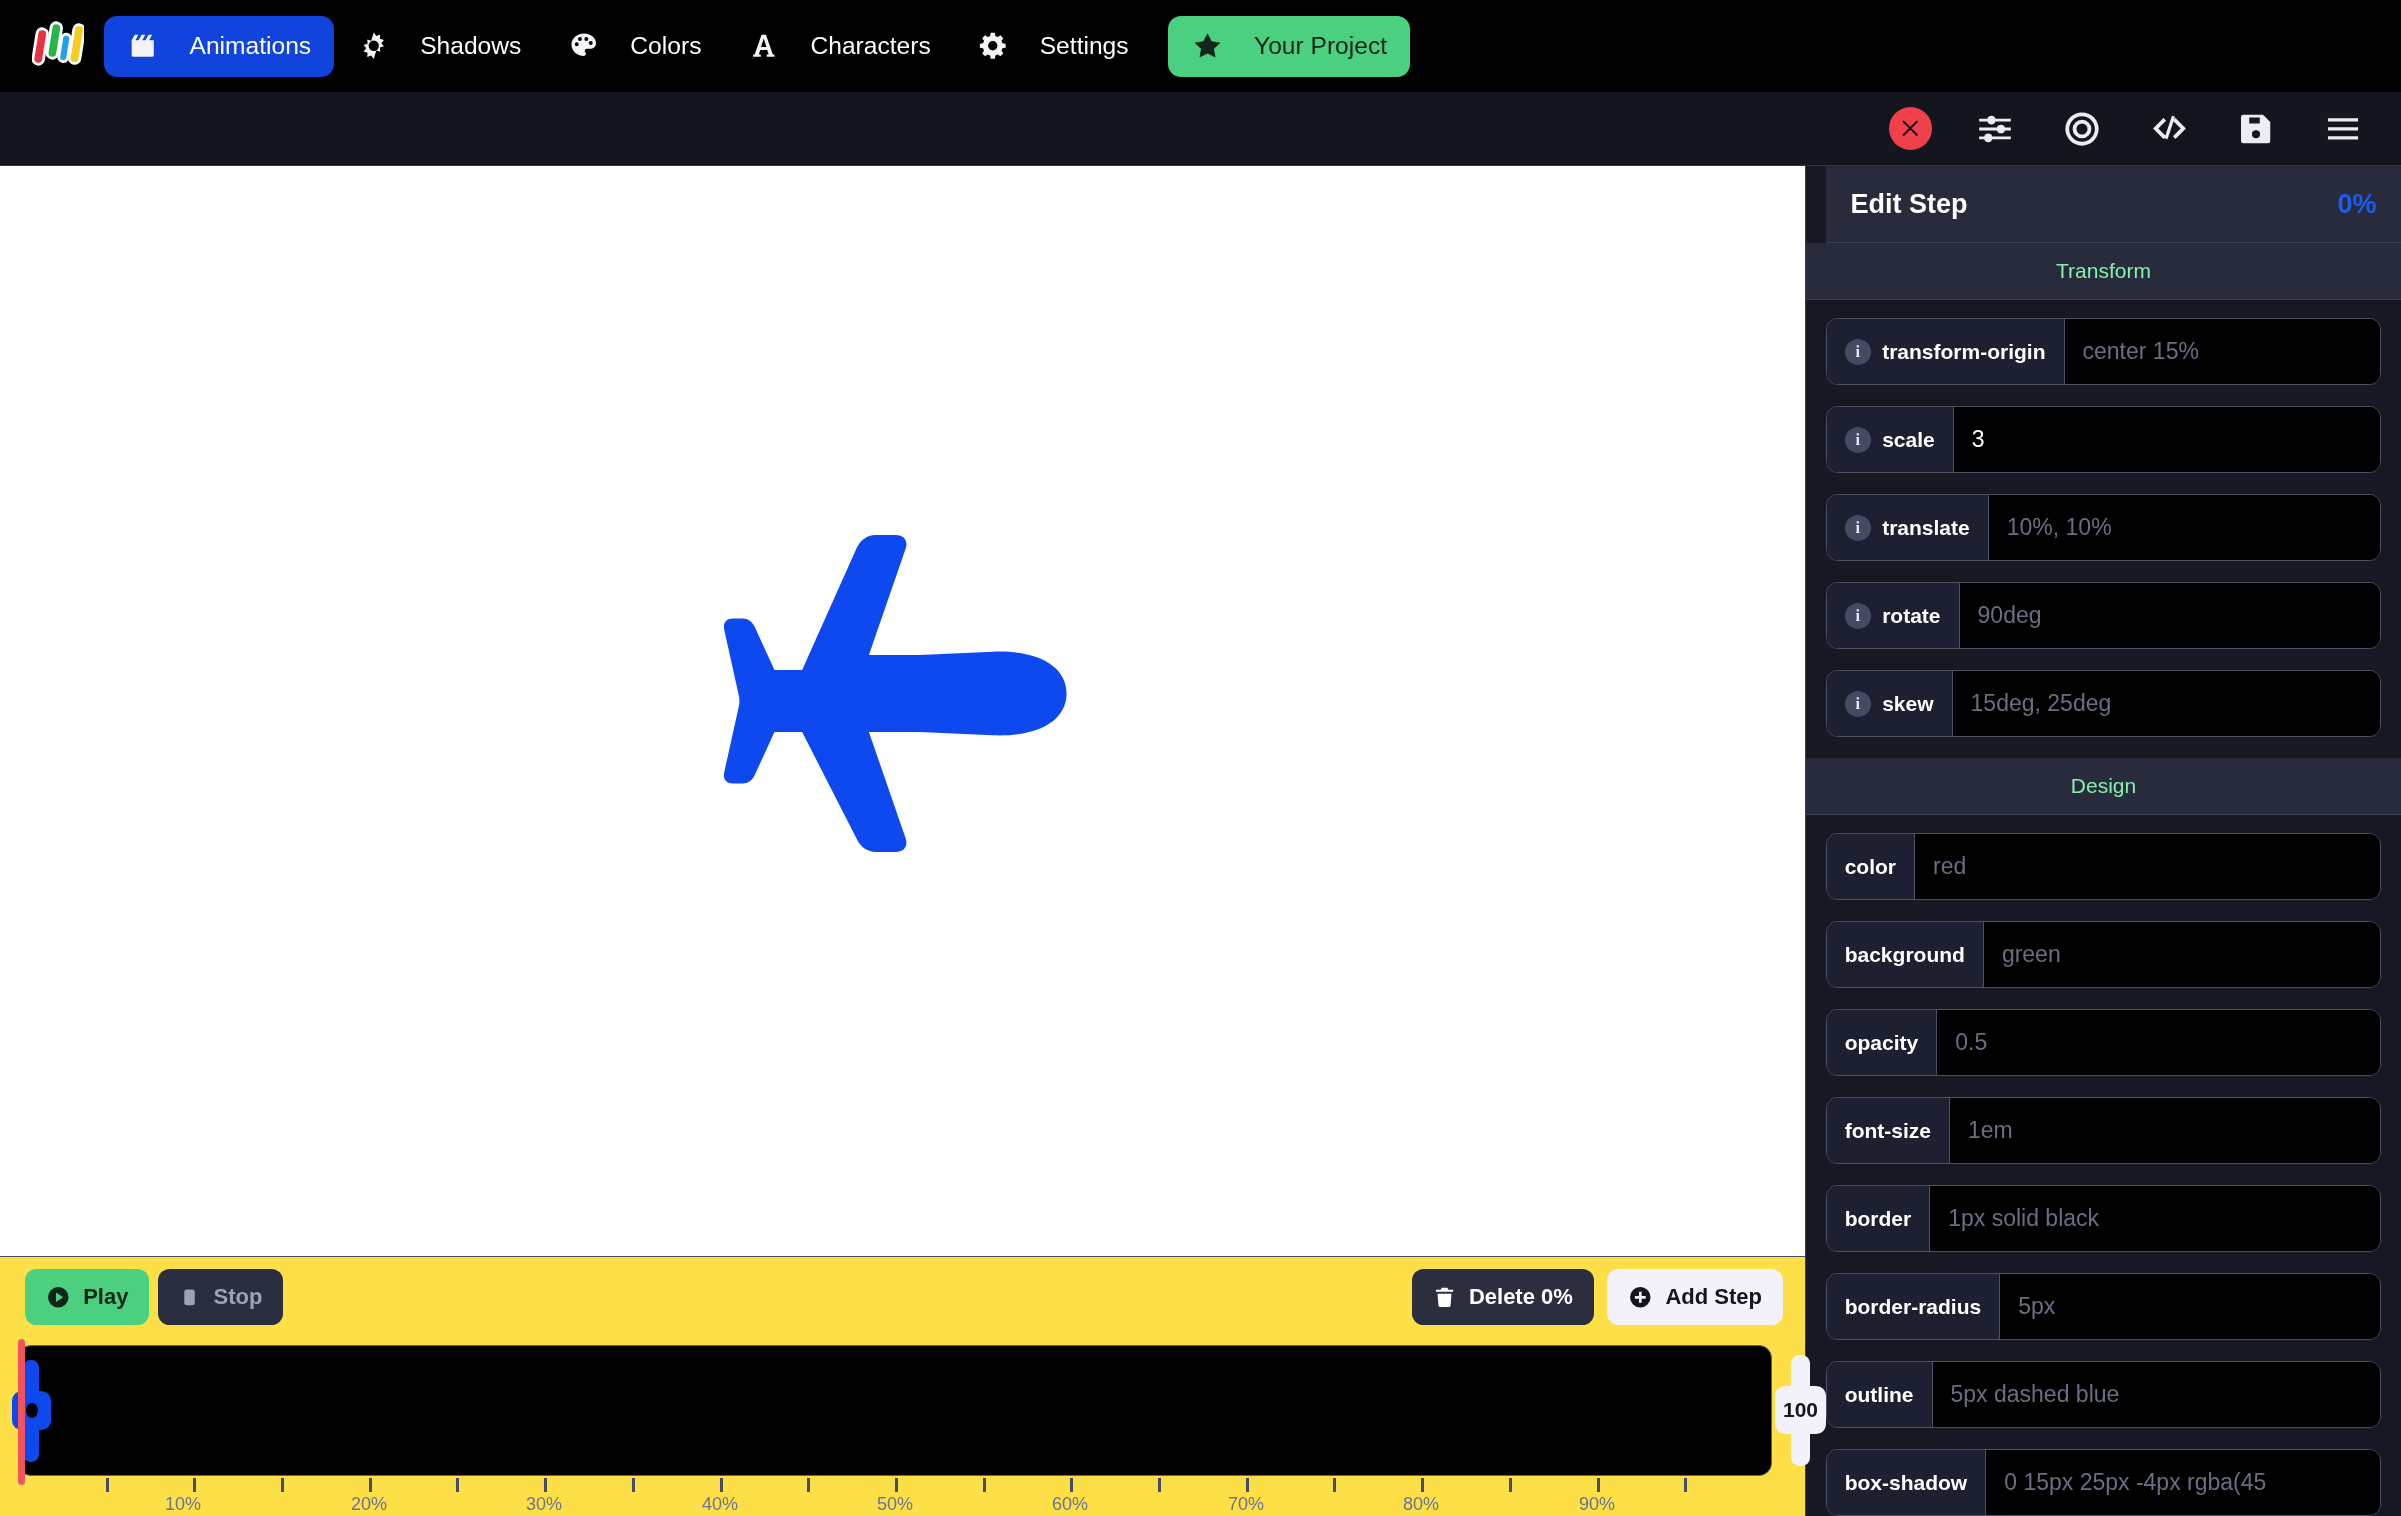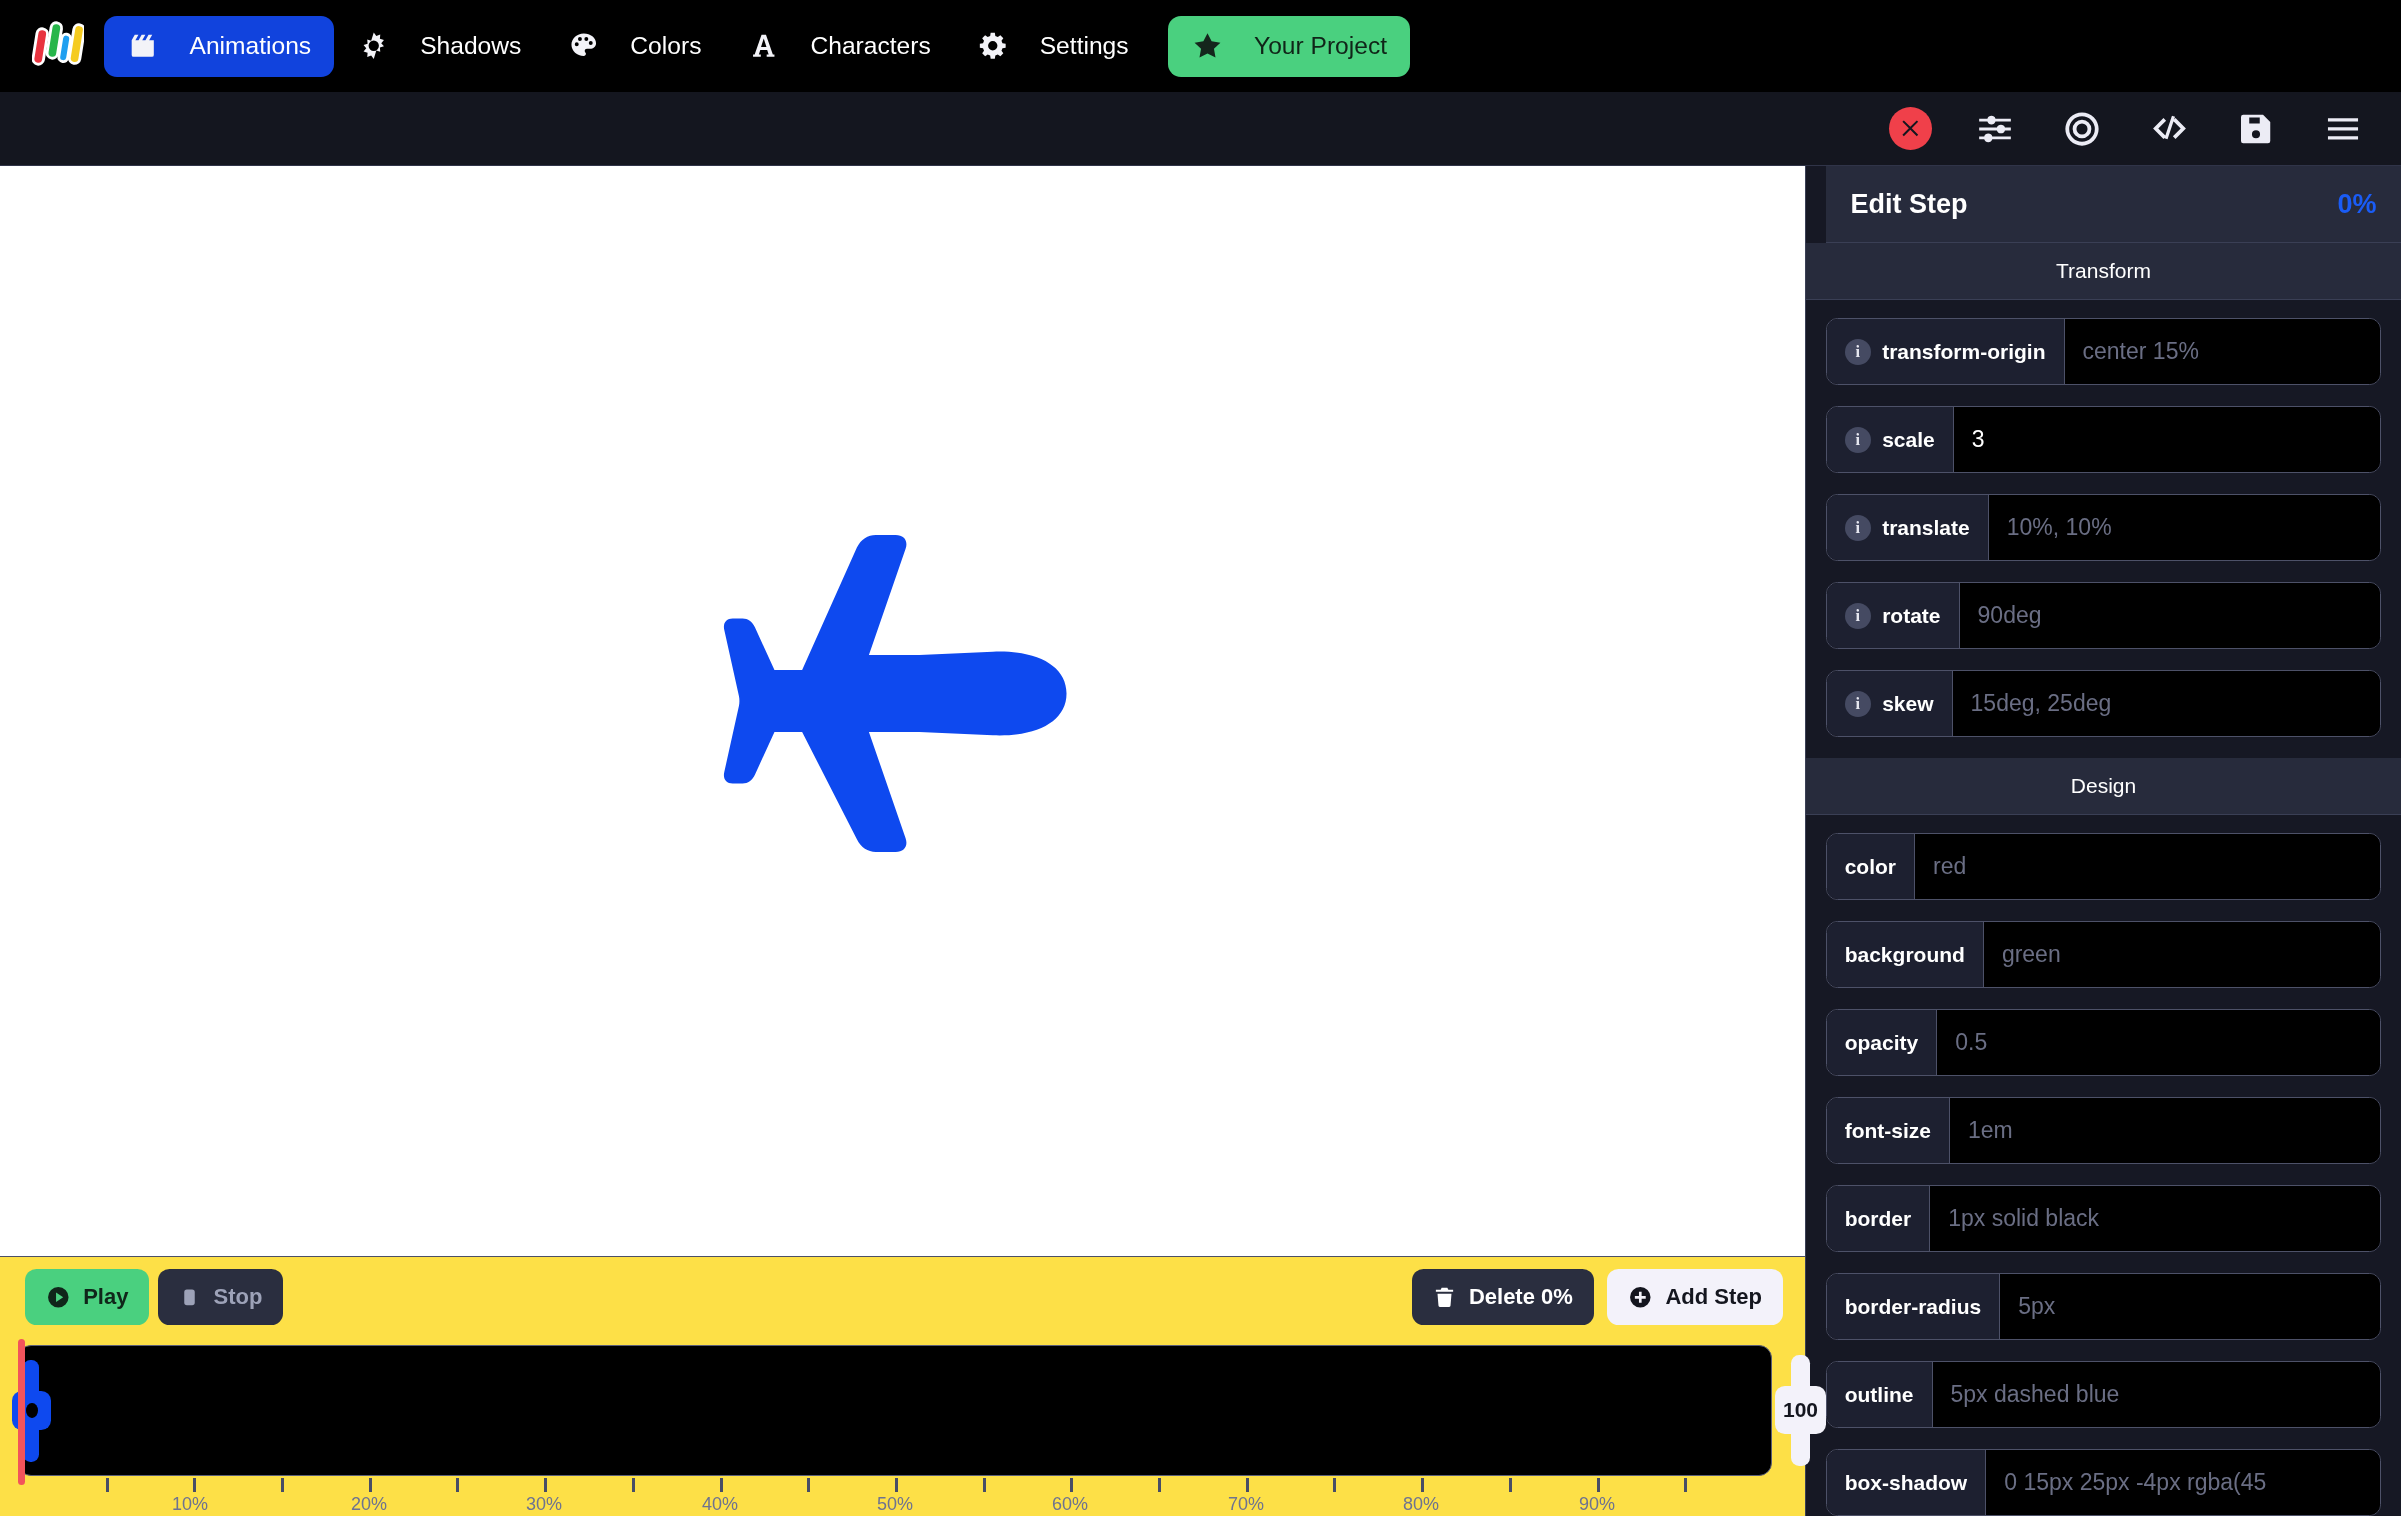--- a/index.html
+++ b/index.html
@@ -134,21 +134,21 @@
     display:flex; align-items:center; justify-content: space-between;
     padding: 0 24.6px;
     border-bottom: 1.6px solid #3a3f55;
     margin-left: 20px;
   }
   .panel-title { color: #fff; font-size: 27px; font-weight: bold; }
   .panel-pct { color: #1a5cf5; font-size: 27px; font-weight: bold; }
   .section-head {
     height: 57px; background: #272b3c;
     display:flex; align-items:center; justify-content:center;
-    color: #ffffff; font-size: 21px;
+    color: #86efac; font-size: 21px;
     border-bottom: 1.6px solid #3a3f55;
   }
   .fields { padding: 18px 19.7px 0 19.7px; }
   .field {
     display: flex; align-items: stretch;
     height: 67px; margin-bottom: 21px;
     border: 1.6px solid #4d5168; border-radius: 11.5px;
     overflow: hidden;
     background: #000;
   }
@@ -347,21 +347,21 @@
           <div class="tick" style="left: 1052px;"></div>
           <div class="tick" style="left: 1140px;"></div>
           <div class="tick" style="left: 1228px;"></div>
           <div class="tick" style="left: 1315px;"></div>
           <div class="tick" style="left: 1403px;"></div>
           <div class="tick" style="left: 1491px;"></div>
           <div class="tick" style="left: 1579px;"></div>
           <div class="tick" style="left: 1666px;"></div>
         </div>
       <div class="ticklabels" id="ticklabels">
-          <div class="ticklabel" style="left: 172px; text-align: center;">10%</div>
+          <div class="ticklabel" style="left: 165px; text-align: center;">10%</div>
           <div class="ticklabel" style="left: 351px;">20%</div>
           <div class="ticklabel" style="left: 526px;">30%</div>
           <div class="ticklabel" style="left: 702px;">40%</div>
           <div class="ticklabel" style="left: 877px;">50%</div>
           <div class="ticklabel" style="left: 1052px;">60%</div>
           <div class="ticklabel" style="left: 1228px;">70%</div>
           <div class="ticklabel" style="left: 1403px;">80%</div>
           <div class="ticklabel" style="left: 1579px;">90%</div>
         </div>
     </div>

